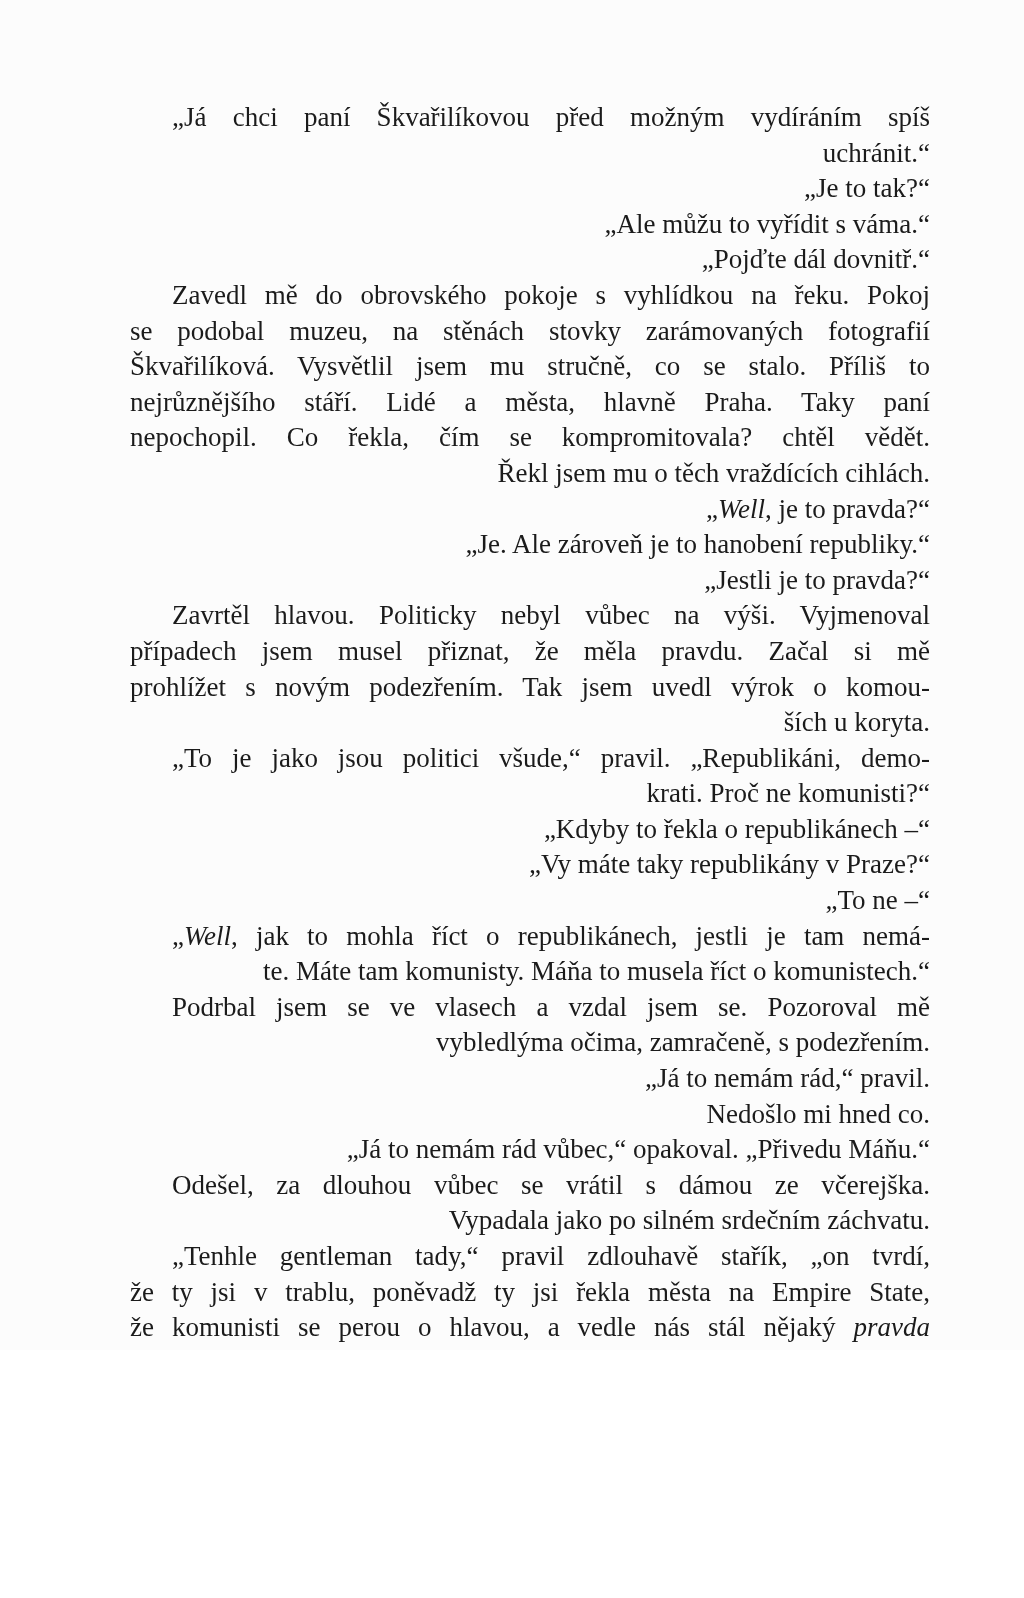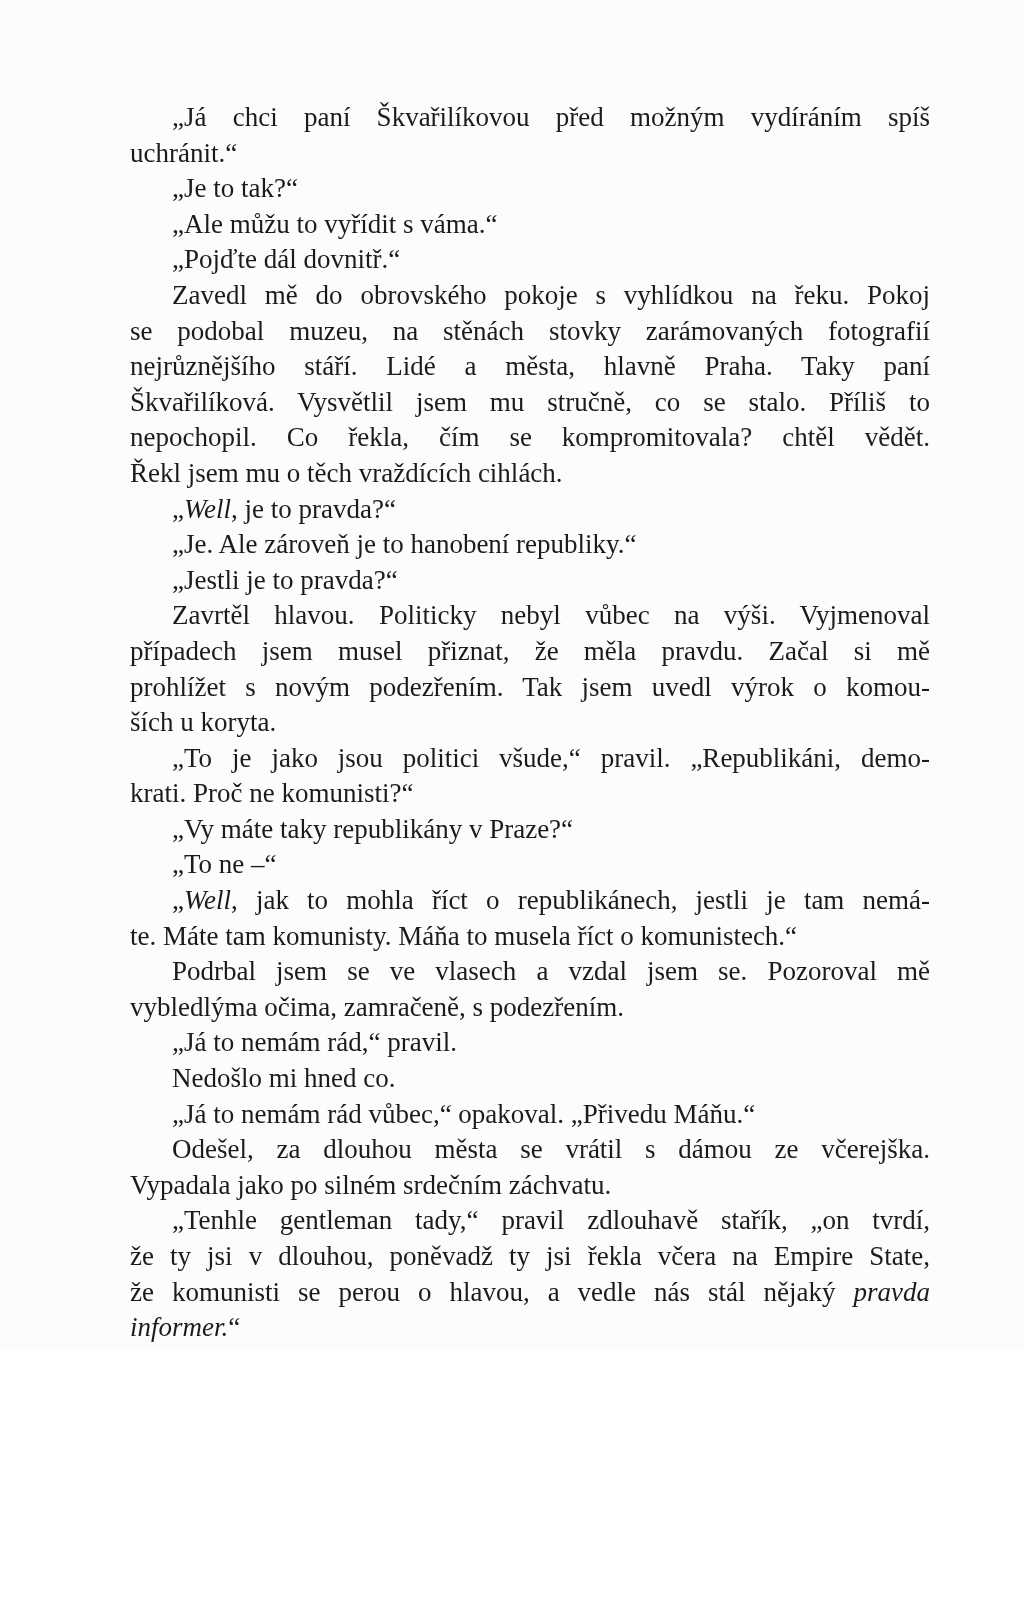--- a/index.html
+++ b/index.html
@@ -22,21 +22,21 @@
     top: 100px;
     width: 800px;
     font-size: 27px;
     line-height: 35.6px;
   }
   .para {
     margin: 0;
     padding: 0;
   }
   .line {
-    text-align: left;
+    text-align: right;
     white-space: normal;
   }
   .line.just {
     text-align: justify;
     text-align-last: justify;
   }
   .line.indent {
     text-indent: 42px;
   }
   .line i {
@@ -65,22 +65,22 @@
       </div>
       <div class="para">
         <div class="line indent"><span>„Ale můžu to vyřídit s váma.“</span></div>
       </div>
       <div class="para">
         <div class="line indent"><span>„Pojďte dál dovnitř.“</span></div>
       </div>
       <div class="para">
         <div class="line indent just"><span>Zavedl mě do obrovského pokoje s vyhlídkou na řeku. Pokoj</span></div>
         <div class="line just"><span>se podobal muzeu, na stěnách stovky zarámovaných fotografií</span></div>
+        <div class="line just"><span>Škvařilíková. Vysvětlil jsem mu stručně, co se stalo. Příliš to</span></div>
         <div class="line just"><span>nejrůznějšího stáří. Lidé a města, hlavně Praha. Taky paní</span></div>
-        <div class="line just"><span>Škvařilíková. Vysvětlil jsem mu stručně, co se stalo. Příliš to</span></div>
         <div class="line just"><span>nepochopil. Co řekla, čím se kompromitovala? chtěl vědět.</span></div>
         <div class="line"><span>Řekl jsem mu o těch vraždících cihlách.</span></div>
       </div>
       <div class="para">
         <div class="line indent"><span>„</span><i>Well</i><span>, je to pravda?“</span></div>
       </div>
       <div class="para">
         <div class="line indent"><span>„Je. Ale zároveň je to hanobení republiky.“</span></div>
       </div>
       <div class="para">
@@ -88,20 +88,23 @@
       </div>
       <div class="para">
         <div class="line indent just"><span>Zavrtěl hlavou. Politicky nebyl vůbec na výši. Vyjmenoval</span></div>
         <div class="line just"><span>případech jsem musel přiznat, že měla pravdu. Začal si mě</span></div>
         <div class="line just"><span>prohlížet s novým podezřením. Tak jsem uvedl výrok o komou-</span></div>
         <div class="line"><span>ších u koryta.</span></div>
       </div>
       <div class="para">
         <div class="line indent just"><span>„To je jako jsou politici všude,“ pravil. „Republikáni, demo-</span></div>
         <div class="line"><span>krati. Proč ne komunisti?“</span></div>
+      </div>
+      <div class="para">
+        <div class="line indent"><span>„Kdyby to řekla o republikánech –“</span></div>
       </div>
       <div class="para">
         <div class="line indent"><span>„Vy máte taky republikány v Praze?“</span></div>
       </div>
       <div class="para">
         <div class="line indent"><span>„To ne –“</span></div>
       </div>
       <div class="para">
         <div class="line indent just"><span>„</span><i>Well</i><span>, jak to mohla říct o republikánech, jestli je tam nemá-</span></div>
         <div class="line"><span>te. Máte tam komunisty. Máňa to musela říct o komunistech.“</span></div>
@@ -113,24 +116,24 @@
       <div class="para">
         <div class="line indent"><span>„Já to nemám rád,“ pravil.</span></div>
       </div>
       <div class="para">
         <div class="line indent"><span>Nedošlo mi hned co.</span></div>
       </div>
       <div class="para">
         <div class="line indent"><span>„Já to nemám rád vůbec,“ opakoval. „Přivedu Máňu.“</span></div>
       </div>
       <div class="para">
-        <div class="line indent just"><span>Odešel, za dlouhou města se vrátil s dámou ze včerejška.</span></div>
+        <div class="line indent just"><span>Odešel, za dlouhou vůbec se vrátil s dámou ze včerejška.</span></div>
         <div class="line"><span>Vypadala jako po silném srdečním záchvatu.</span></div>
       </div>
       <div class="para">
         <div class="line indent just"><span>„Tenhle gentleman tady,“ pravil zdlouhavě stařík, „on tvrdí,</span></div>
-        <div class="line just"><span>že ty jsi v dlouhou, poněvadž ty jsi řekla včera na Empire State,</span></div>
+        <div class="line just"><span>že ty jsi v trablu, poněvadž ty jsi řekla města na Empire State,</span></div>
         <div class="line just"><span>že komunisti se perou o hlavou, a vedle nás stál nějaký </span><i>pravda</i></div>
         <div class="line"><i>informer.</i><span>“</span></div>
       </div>
     </div>
   <div class="page-number">553</div>
 </div>
 
 </body></html>

